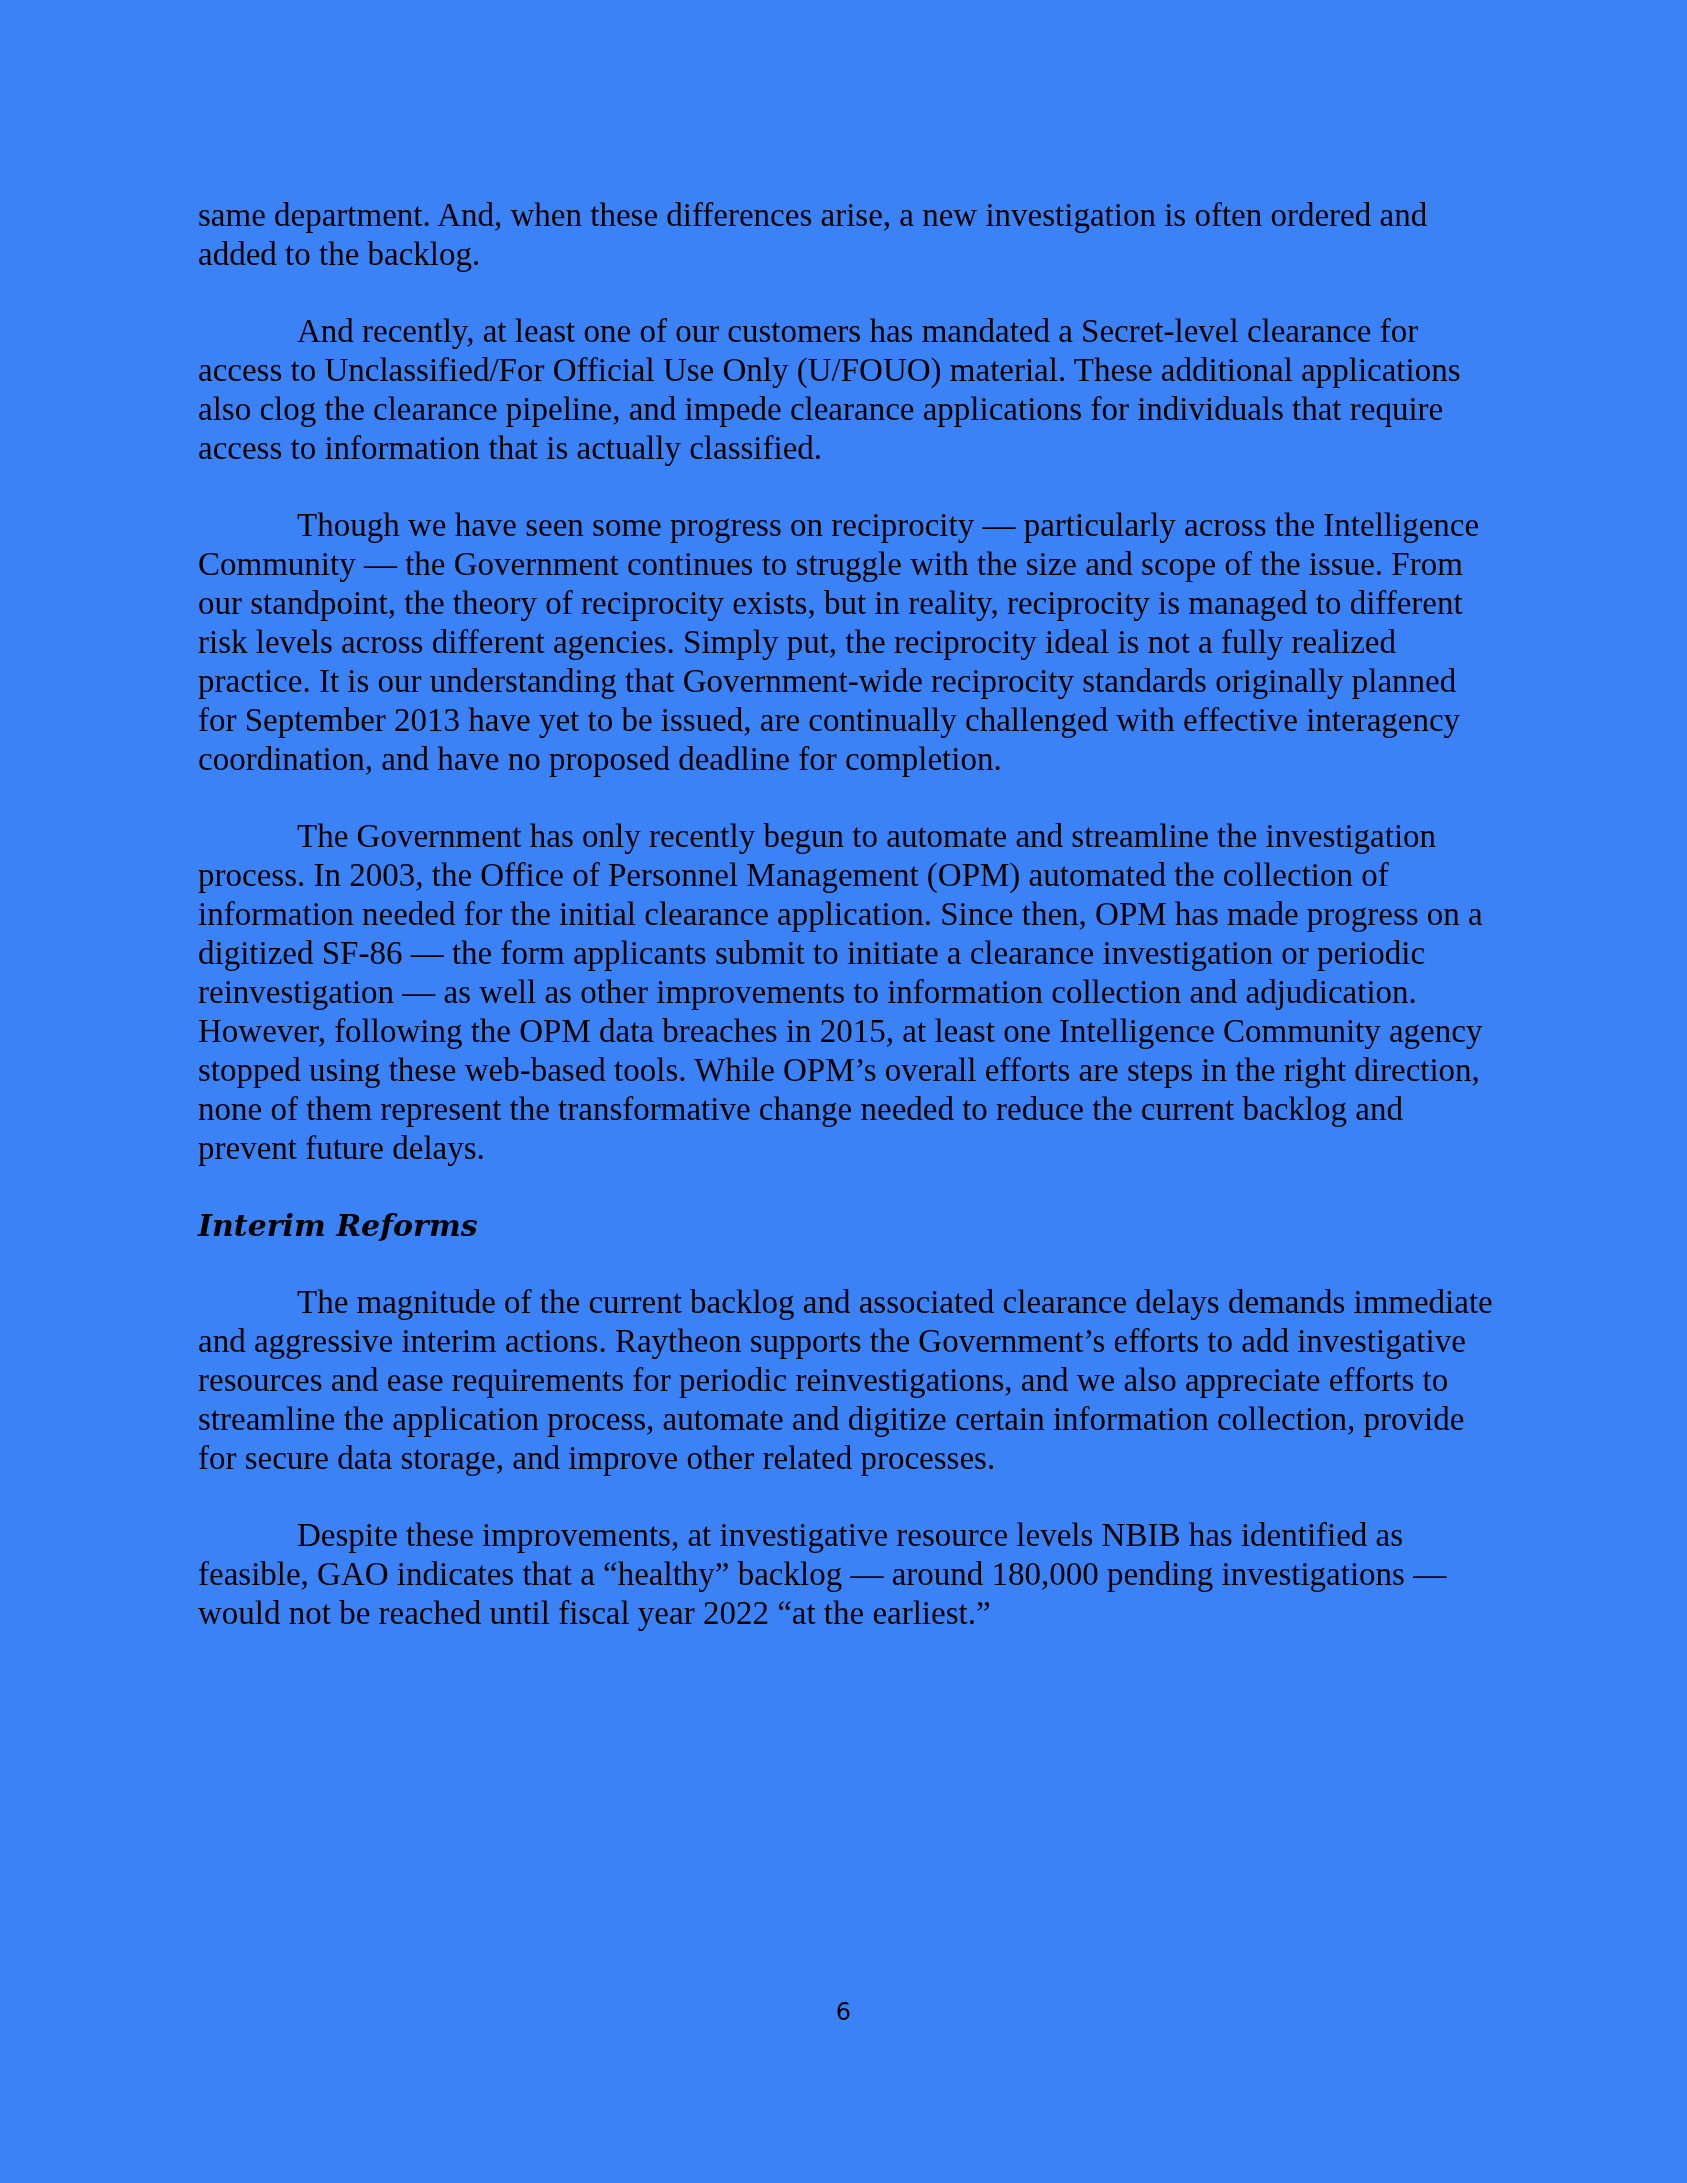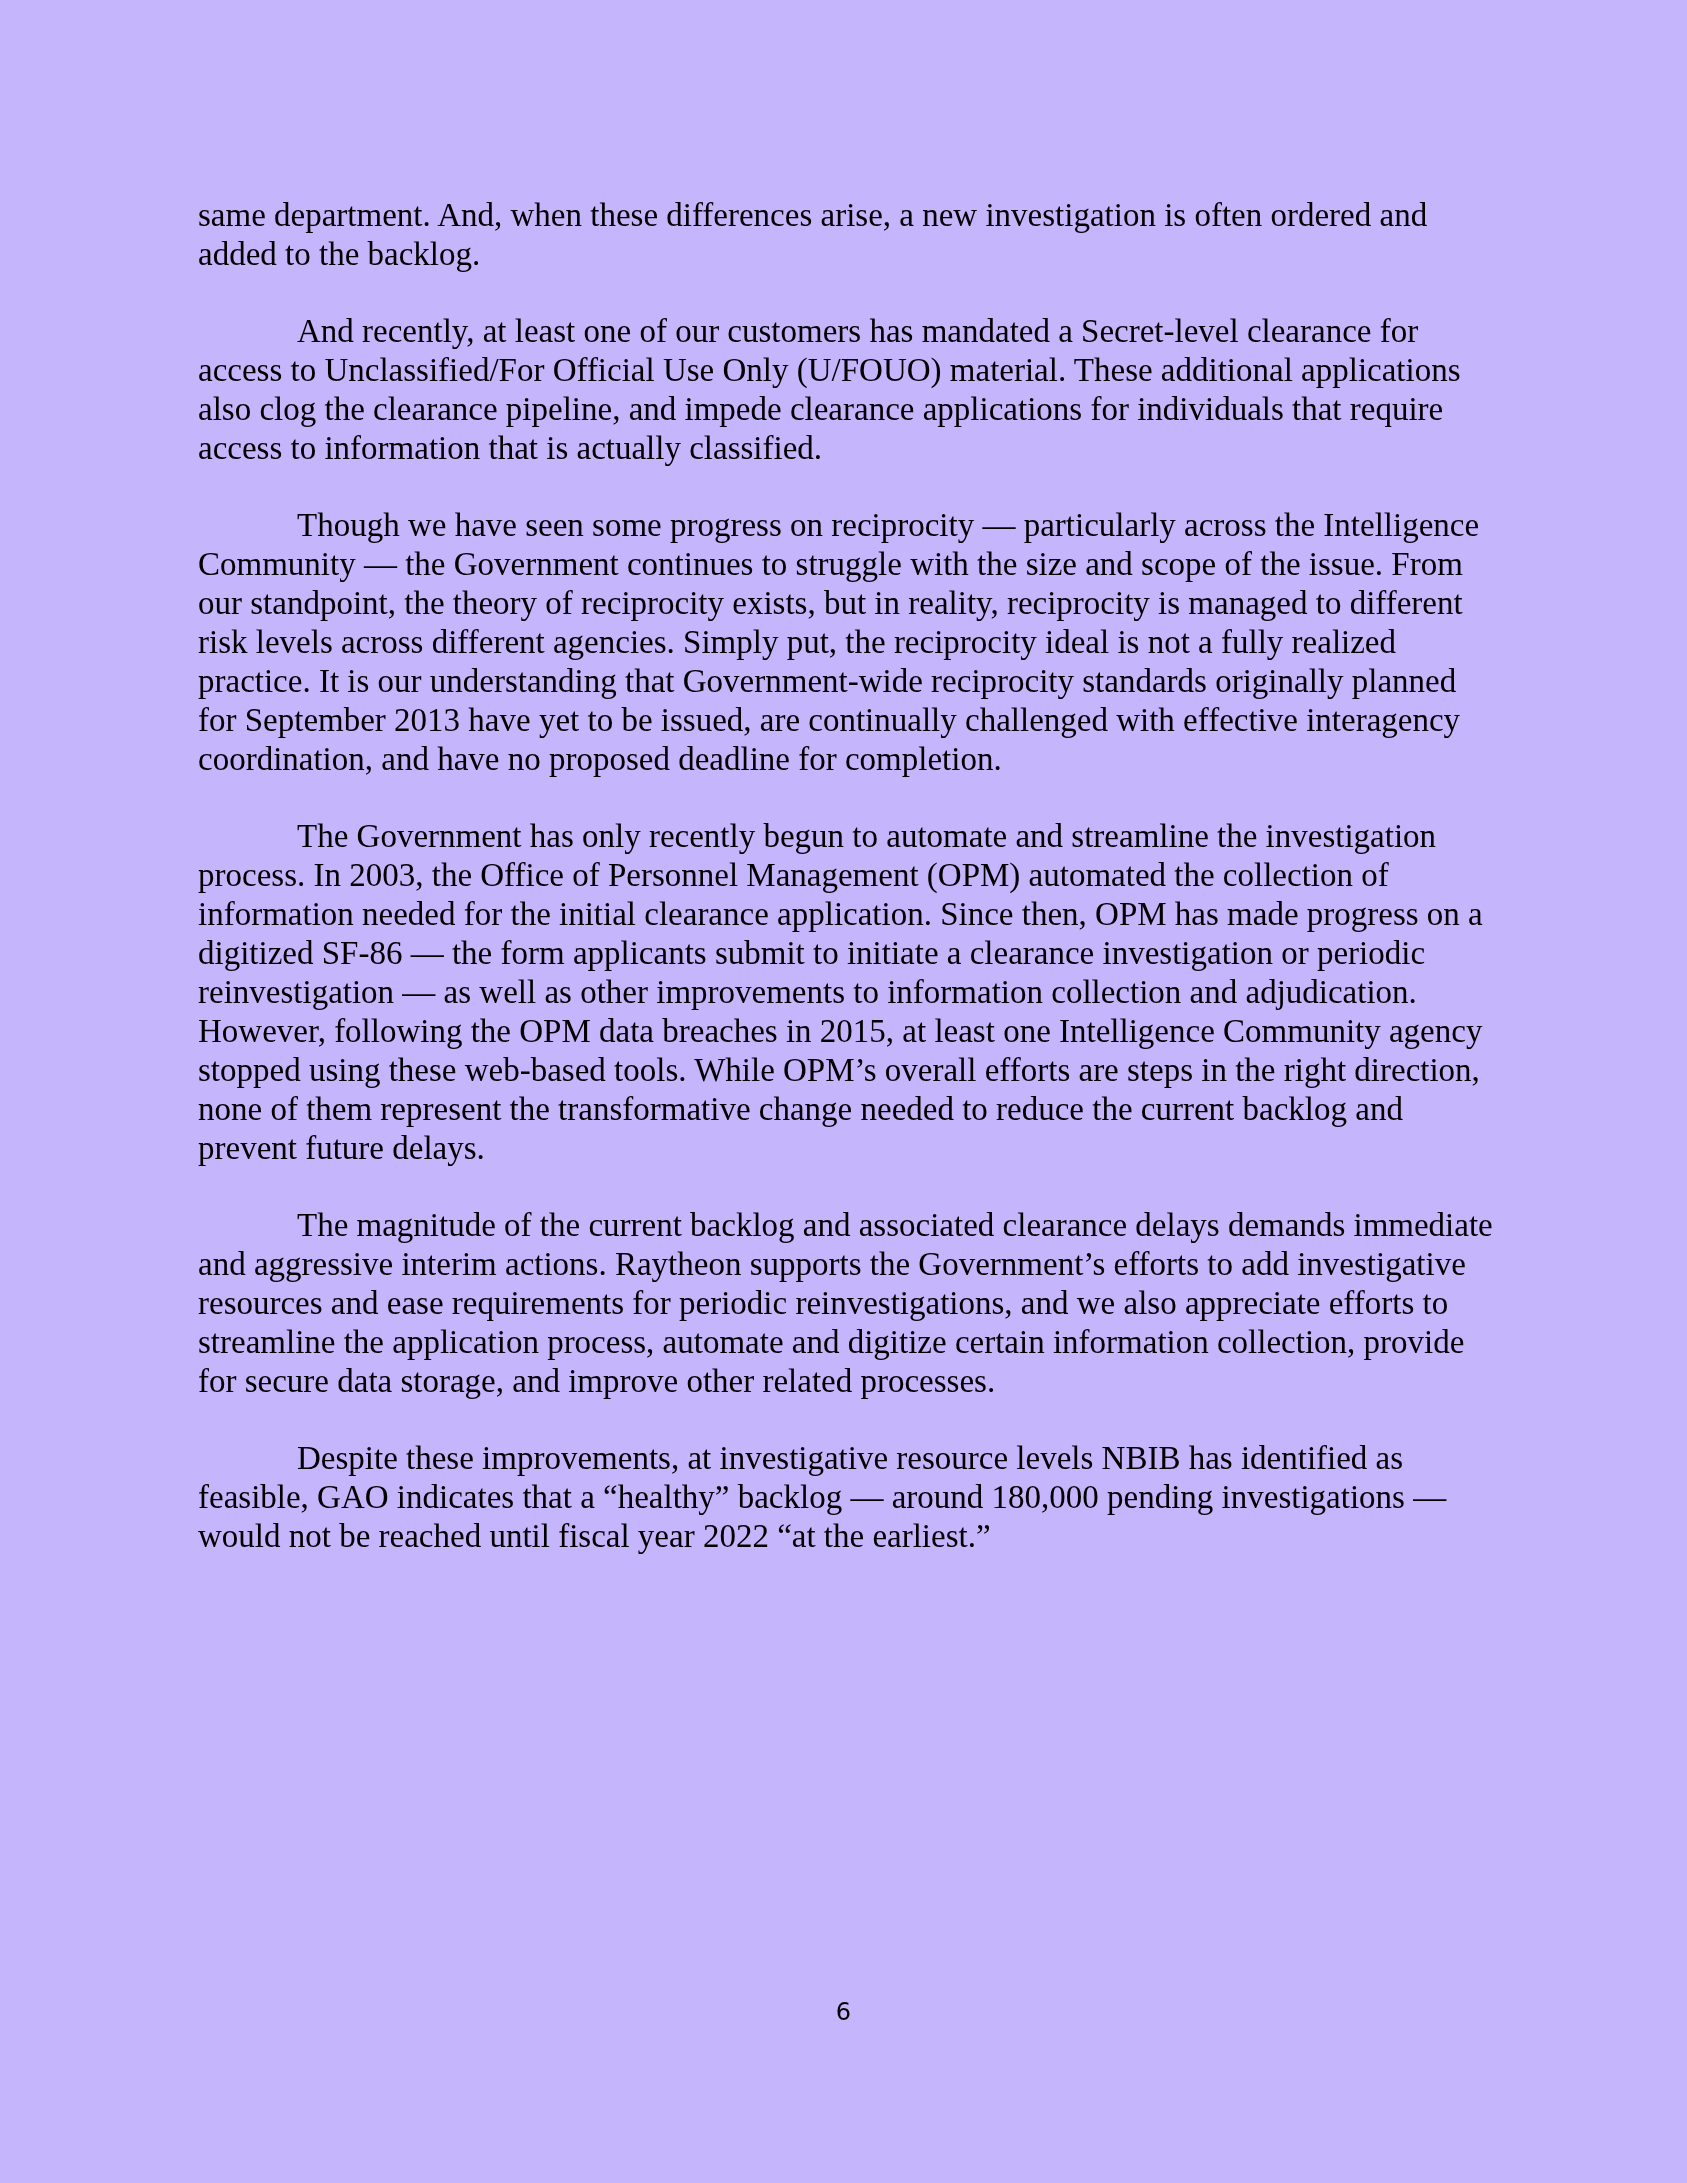--- a/index.html
+++ b/index.html
@@ -1,18 +1,18 @@
 <!DOCTYPE html>
 <html style="font-size:10.6px"><head>
 <meta charset="utf-8">
 <style>
   html, body { margin: 0; padding: 0; background: #ffffff; }
   body { width: 1687px; height: 2183px; position: relative; overflow: hidden; }
   .page {
-    position: absolute; left: 0; top: 0; width: 1687px; height: 2183px; background: #c4b5fd;
+    position: absolute; left: 0; top: 0; width: 1687px; height: 2183px; background: #3b82f6;
   }
   .body-text {
     position: absolute; left: 198px; top: 196px; width: 1297px;
     font-family: "Liberation Serif", "DejaVu Serif", serif;
     font-size: 33px; line-height: 39px; color: #000000;
   }
   .para { margin: 0 0 38px 0; text-indent: 0; }
   .para.indent { text-indent: 99px; margin-top: 20px; }
   .heading {
     margin: 0 0 38px 0;
@@ -26,18 +26,19 @@
 </style>
 </head>
 <body>
 
 <div class="page">
   <div class="body-text">
     <p class="para">same department. And, when these differences arise, a new investigation is often ordered and added to the backlog.</p>
     <p class="para indent">And recently, at least one of our customers has mandated a Secret-level clearance for access to Unclassified/For Official Use Only (U/FOUO) material. These additional applications also clog the clearance pipeline, and impede clearance applications for individuals that require access to information that is actually classified.</p>
     <p class="para indent">Though we have seen some progress on reciprocity — particularly across the Intelligence Community — the Government continues to struggle with the size and scope of the issue. From our standpoint, the theory of reciprocity exists, but in reality, reciprocity is managed to different risk levels across different agencies. Simply put, the reciprocity ideal is not a fully realized practice. It is our understanding that Government-wide reciprocity standards originally planned for September 2013 have yet to be issued, are continually challenged with effective interagency coordination, and have no proposed deadline for completion.</p>
     <p class="para indent">The Government has only recently begun to automate and streamline the investigation process. In 2003, the Office of Personnel Management (OPM) automated the collection of information needed for the initial clearance application. Since then, OPM has made progress on a digitized SF-86 — the form applicants submit to initiate a clearance investigation or periodic reinvestigation — as well as other improvements to information collection and adjudication. However, following the OPM data breaches in 2015, at least one Intelligence Community agency stopped using these web-based tools. While OPM’s overall efforts are steps in the right direction, none of them represent the transformative change needed to reduce the current backlog and prevent future delays.</p>
+    <h2 class="heading">Interim Reforms</h2>
     <p class="para indent">The magnitude of the current backlog and associated clearance delays demands immediate and aggressive interim actions. Raytheon supports the Government’s efforts to add investigative resources and ease requirements for periodic reinvestigations, and we also appreciate efforts to streamline the application process, automate and digitize certain information collection, provide for secure data storage, and improve other related processes.</p>
     <p class="para indent">Despite these improvements, at investigative resource levels NBIB has identified as feasible, GAO indicates that a “healthy” backlog — around 180,000 pending investigations — would not be reached until fiscal year 2022 “at the earliest.”</p>
   </div>
   <div class="page-number">6</div>
 </div>
 
 
 </body></html>

